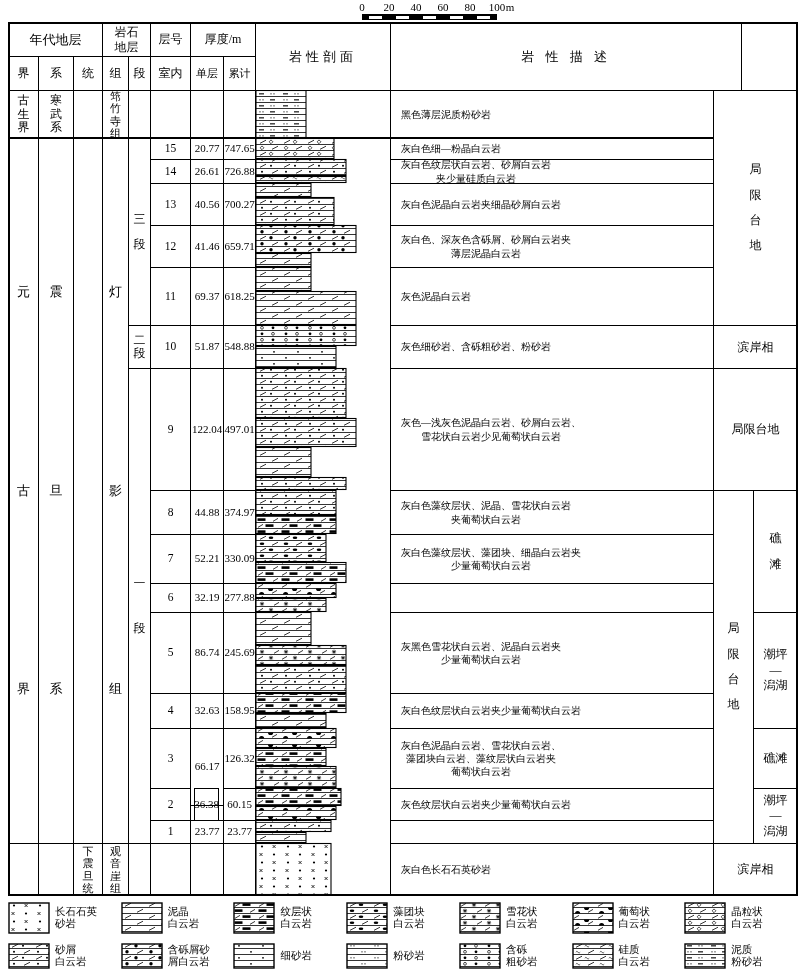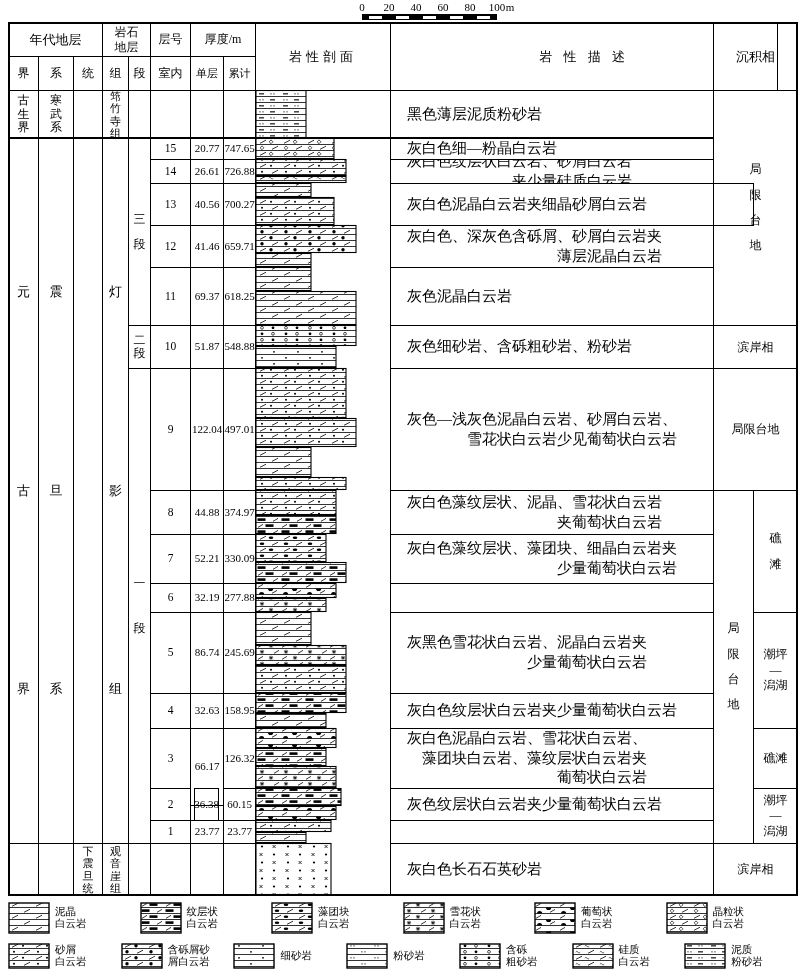--- a/index.html
+++ b/index.html
@@ -3,22 +3,22 @@
 <meta charset="utf-8">
 <style>
   html,body{margin:0;padding:0;background:#fff}
   #sheet{position:relative;width:800px;height:977px;background:#fff;color:#000;
          font-family:"Liberation Serif","DejaVu Serif",serif;}
   .cell{position:absolute;box-sizing:border-box;border:1px solid #000;display:flex;
         align-items:center;justify-content:center;text-align:center;overflow:hidden;
         font-size:12px;line-height:1.2;background:transparent}
   .frame{position:absolute;box-sizing:border-box;border:2px solid #000;pointer-events:none}
   .hr2{position:absolute;background:#000;height:2px}
-  .desc{justify-content:flex-start;text-align:right;padding:2px 16px;white-space:pre-line;
-        font-size:15px;line-height:1.32}
+  .desc{justify-content:flex-start;text-align:center;padding:2px 10px;white-space:pre-line;
+        font-size:10px;line-height:1.32}
   .pre{white-space:pre-line}
   .vcol{flex-direction:column;line-height:1.12}
   .vspread{justify-content:space-around;padding:54px 0}
   .vgap>span{margin:6px 0}
   .vgap30>span{margin:16px 0}
   .stack{white-space:pre-line;line-height:1.3}
   .num{font-size:11px}
   .scalewrap{position:absolute;left:350px;top:1px;width:190px;height:21px}
   .scalewrap span{position:absolute;top:0;font-size:11px;transform:translateX(-50%)}
   .sbar{position:absolute;top:13px;height:6px;background:#000}
@@ -137,20 +137,27 @@
       <div class="sdash" style="left: 46px; width: 13px;"></div>
       <div class="sdash" style="left: 73px; width: 13px;"></div>
       <div class="sdash" style="left: 100px; width: 13px;"></div>
       <div class="sdash" style="left: 127px; width: 13px;"></div>
     </div>
 
   <div class="legend">
     <div class="lrow">
         <div class="litem">
           <svg width="42" height="32">
+            <rect x="1" y="1" width="40" height="30" fill="url(#p-xdots)" stroke="#000" stroke-width="1.4"></rect>
+          </svg>
+          <div class="lbl">长石石英
+砂岩</div>
+        </div>
+        <div class="litem">
+          <svg width="42" height="32">
             <rect x="1" y="1" width="40" height="30" fill="url(#p-brick)" stroke="#000" stroke-width="1.4"></rect>
           </svg>
           <div class="lbl">泥晶
 白云岩</div>
         </div>
         <div class="litem">
           <svg width="42" height="32">
             <rect x="1" y="1" width="40" height="30" fill="url(#p-brickDash)" stroke="#000" stroke-width="1.4"></rect>
           </svg>
           <div class="lbl">纹层状
@@ -235,22 +242,21 @@
         </div>
       </div>
   </div>
 
 <div class="cell" style="left: 8px; top: 22px; width: 95px; height: 35px; font-size: 13px;">年代地层</div>
     <div class="cell pre" style="left: 102px; top: 22px; width: 49px; height: 35px; font-size: 12px;">岩石
 地层</div>
     <div class="cell" style="left: 150px; top: 22px; width: 41px; height: 35px; font-size: 12px;">层号</div>
     <div class="cell" style="left: 190px; top: 22px; width: 66px; height: 35px; font-size: 12px;">厚度/m</div>
     <div class="cell" style="left: 255px; top: 22px; width: 136px; height: 69px; font-size: 13px; letter-spacing: 4px;">岩性剖面</div>
-    <div class="cell" style="left: 390px; top: 22px; width: 388px; height: 69px; font-size: 13px; letter-spacing: 4px;">岩 性 描 述</div>
-    <div class="cell" style="left: 713px; top: 22px; width: 85px; height: 69px; font-size: 13px;">沉积相</div>
+    <div class="cell" style="left: 390px; top: 22px; width: 352px; height: 69px; font-size: 13px; letter-spacing: 4px;">岩 性 描 述</div>
     <div class="cell" style="left: 8px; top: 56px; width: 31px; height: 35px; font-size: 12px;">界</div>
     <div class="cell" style="left: 38px; top: 56px; width: 36px; height: 35px; font-size: 12px;">系</div>
     <div class="cell" style="left: 73px; top: 56px; width: 30px; height: 35px; font-size: 12px;">统</div>
     <div class="cell" style="left: 102px; top: 56px; width: 27px; height: 35px; font-size: 12px;">组</div>
     <div class="cell" style="left: 128px; top: 56px; width: 23px; height: 35px; font-size: 12px;">段</div>
     <div class="cell" style="left: 150px; top: 56px; width: 41px; height: 35px; font-size: 12px;">室内</div>
     <div class="cell" style="left: 190px; top: 56px; width: 34px; height: 35px; font-size: 11px;">单层</div>
     <div class="cell" style="left: 223px; top: 56px; width: 33px; height: 35px; font-size: 11px;">累计</div>
     <div class="cell vcol" style="left: 8px; top: 90px; width: 31px; height: 49px; font-size: 12px;">
       <span>古</span>
@@ -322,21 +328,21 @@
     <div class="cell num" style="left: 223px; top: 138px; width: 33px; height: 22px;">747.65</div>
     <div class="cell desc" style="left: 390px; top: 138px; width: 324px; height: 22px;">灰白色细—粉晶白云岩</div>
     <div class="cell" style="left: 150px; top: 159px; width: 41px; height: 25px; font-size: 11.5px;">14</div>
     <div class="cell num" style="left: 190px; top: 159px; width: 34px; height: 25px;">26.61</div>
     <div class="cell num" style="left: 223px; top: 159px; width: 33px; height: 25px;">726.88</div>
     <div class="cell desc" style="left: 390px; top: 159px; width: 324px; height: 25px;">灰白色纹层状白云岩、砂屑白云岩
 夹少量硅质白云岩</div>
     <div class="cell" style="left: 150px; top: 183px; width: 41px; height: 43px; font-size: 11.5px;">13</div>
     <div class="cell num" style="left: 190px; top: 183px; width: 34px; height: 43px;">40.56</div>
     <div class="cell num" style="left: 223px; top: 183px; width: 33px; height: 43px;">700.27</div>
-    <div class="cell desc" style="left: 390px; top: 183px; width: 364px; height: 43px;">灰白色泥晶白云岩夹细晶砂屑白云岩</div>
+    <div class="cell desc" style="left: 390px; top: 183px; width: 324px; height: 43px;">灰白色泥晶白云岩夹细晶砂屑白云岩</div>
     <div class="cell" style="left: 150px; top: 225px; width: 41px; height: 43px; font-size: 11.5px;">12</div>
     <div class="cell num" style="left: 190px; top: 225px; width: 34px; height: 43px;">41.46</div>
     <div class="cell num" style="left: 223px; top: 225px; width: 33px; height: 43px;">659.71</div>
     <div class="cell desc" style="left: 390px; top: 225px; width: 324px; height: 43px;">灰白色、深灰色含砾屑、砂屑白云岩夹
 薄层泥晶白云岩</div>
     <div class="cell" style="left: 150px; top: 267px; width: 41px; height: 59px; font-size: 11.5px;">11</div>
     <div class="cell num" style="left: 190px; top: 267px; width: 34px; height: 59px;">69.37</div>
     <div class="cell num" style="left: 223px; top: 267px; width: 33px; height: 59px;">618.25</div>
     <div class="cell desc" style="left: 390px; top: 267px; width: 324px; height: 59px;">灰色泥晶白云岩</div>
     <div class="cell" style="left: 150px; top: 325px; width: 41px; height: 44px; font-size: 11.5px;">10</div>

